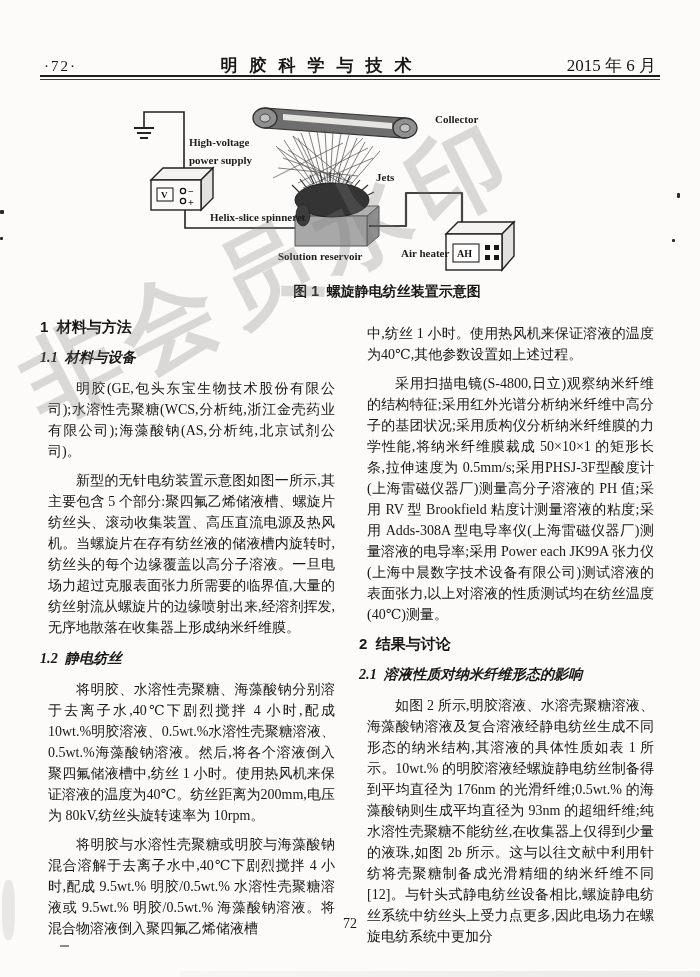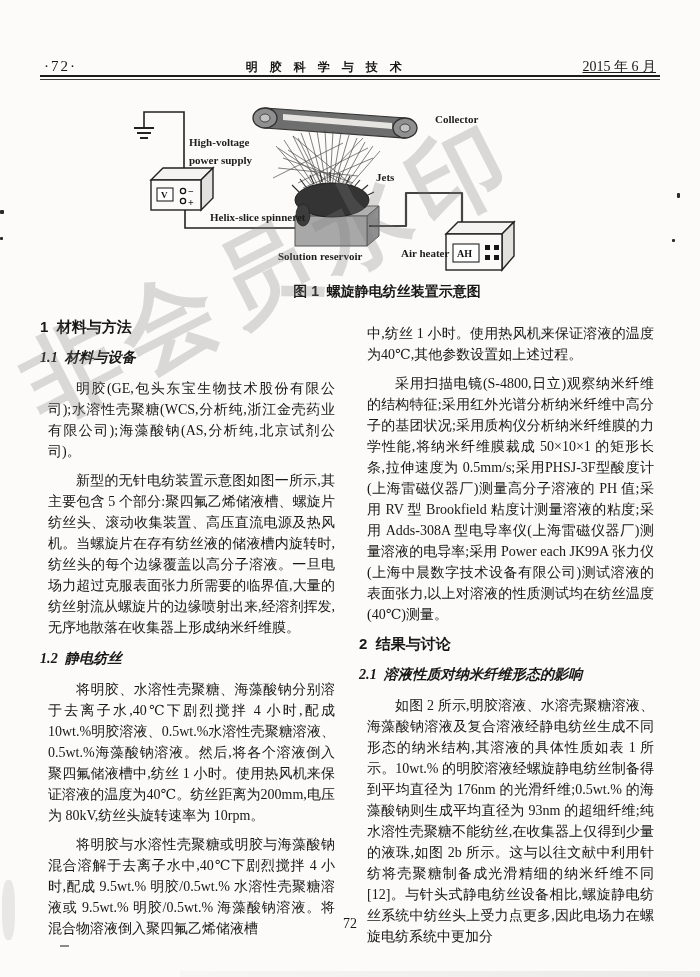--- a/index.html
+++ b/index.html
@@ -3,22 +3,22 @@
 <meta charset="utf-8">
 <style>
   html,body{margin:0;padding:0;background:#ffffff;}
   .page{position:relative;width:700px;height:977px;background:#fcfbf9;overflow:hidden;
         font-family:"Liberation Serif","DejaVu Serif",serif;color:#171717;}
   
   .header{position:absolute;top:47px;left:44px;right:44px;display:flex;
           justify-content:space-between;align-items:baseline;}
   .page-marker{font-size:15px;letter-spacing:2px;margin-top:11px;}
   .journal-title{font-family:Liberation Mono, monospace;font-weight:700;
-                 font-size:12px;letter-spacing:12px;}
-  .issue-date{font-size:14px;text-decoration:underline;}
+                 font-size:17px;letter-spacing:12px;}
+  .issue-date{font-size:17px;}
   .head-rule{position:absolute;top:75px;left:40px;right:40px;height:2px;
              border-top:2px solid #1c1c1c;border-bottom:1px solid #3a3a3a;}
   
   .figure-wrap{position:absolute;top:88px;left:113px;width:475px;height:192px;}
   .fig-label{font-family:"Liberation Serif","DejaVu Serif",serif;font-weight:700;
              font-size:11px;fill:#1d1d1d;}
   .caption{position:absolute;top:283px;left:0;width:100%;text-align:center;
            font-family:"Liberation Sans","DejaVu Sans",sans-serif;
            font-weight:700;font-size:14px;white-space:pre;padding-left:37px;}
   

